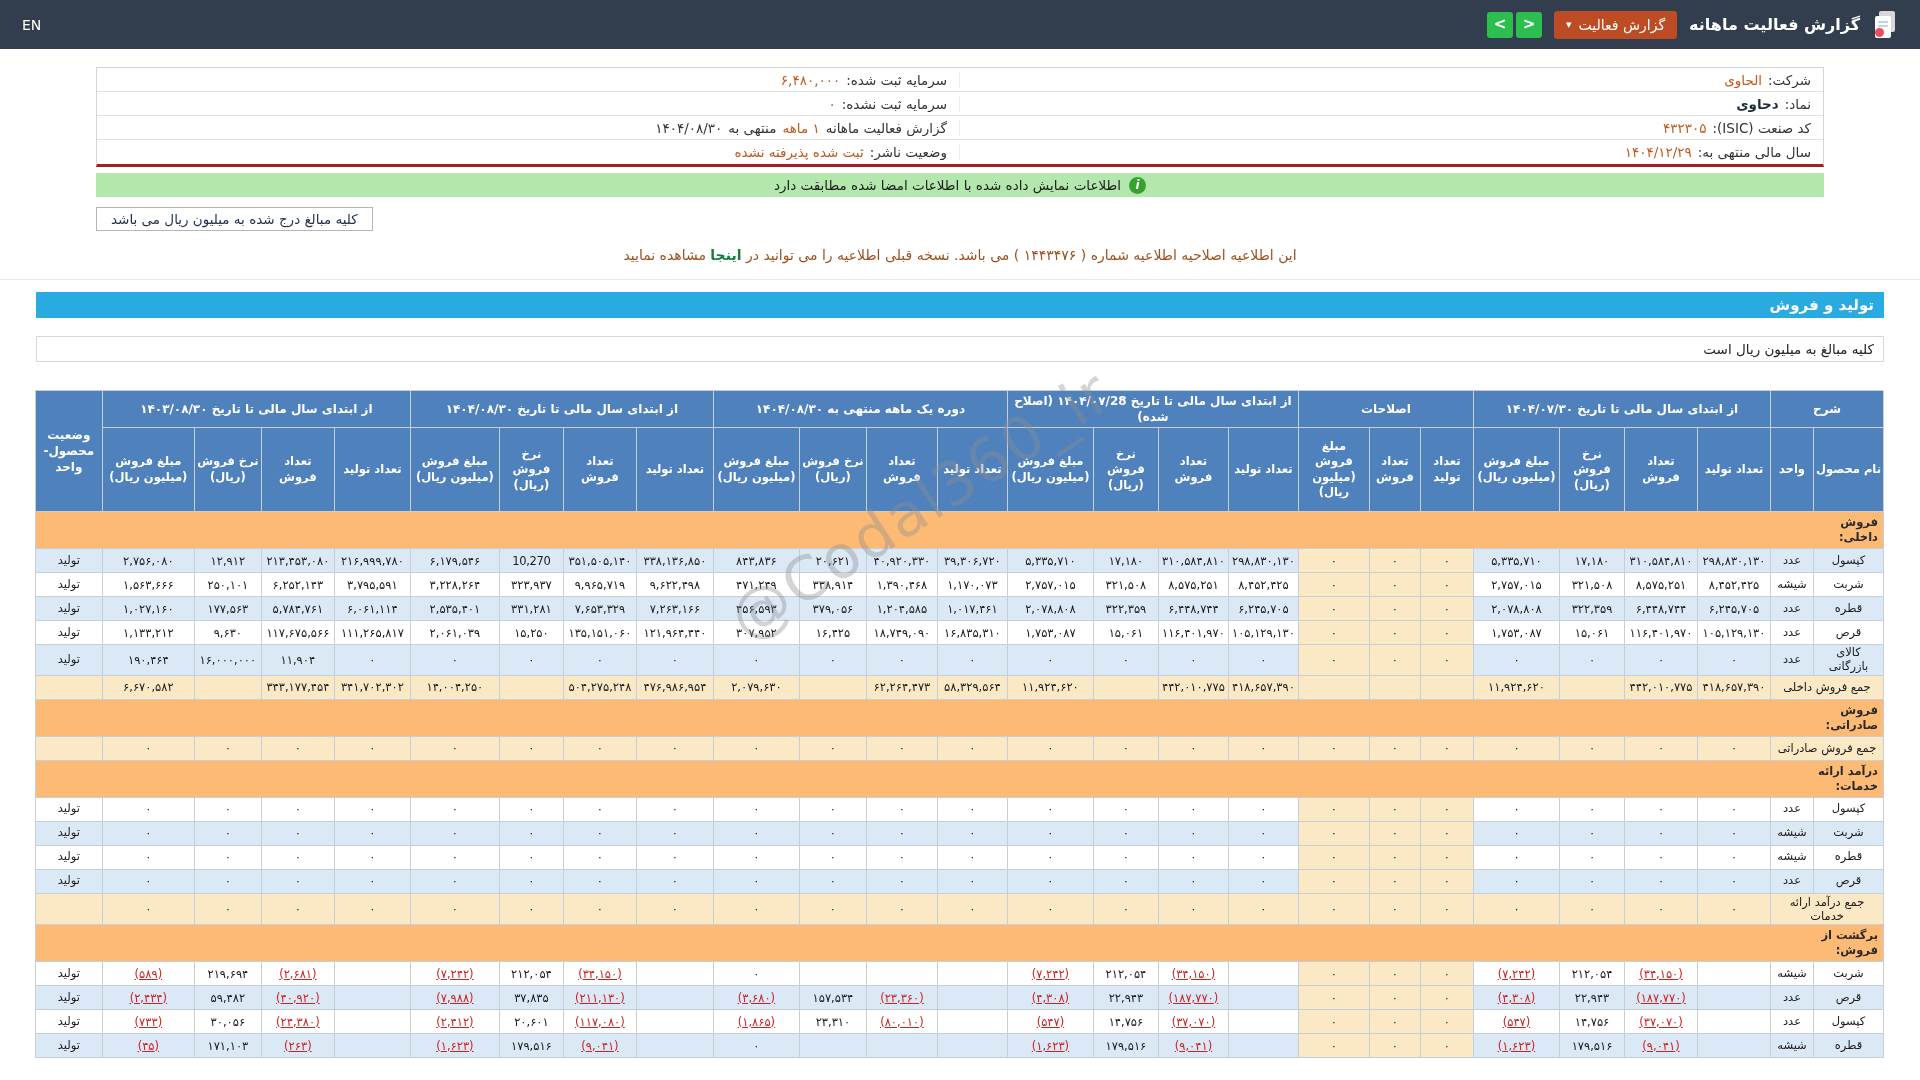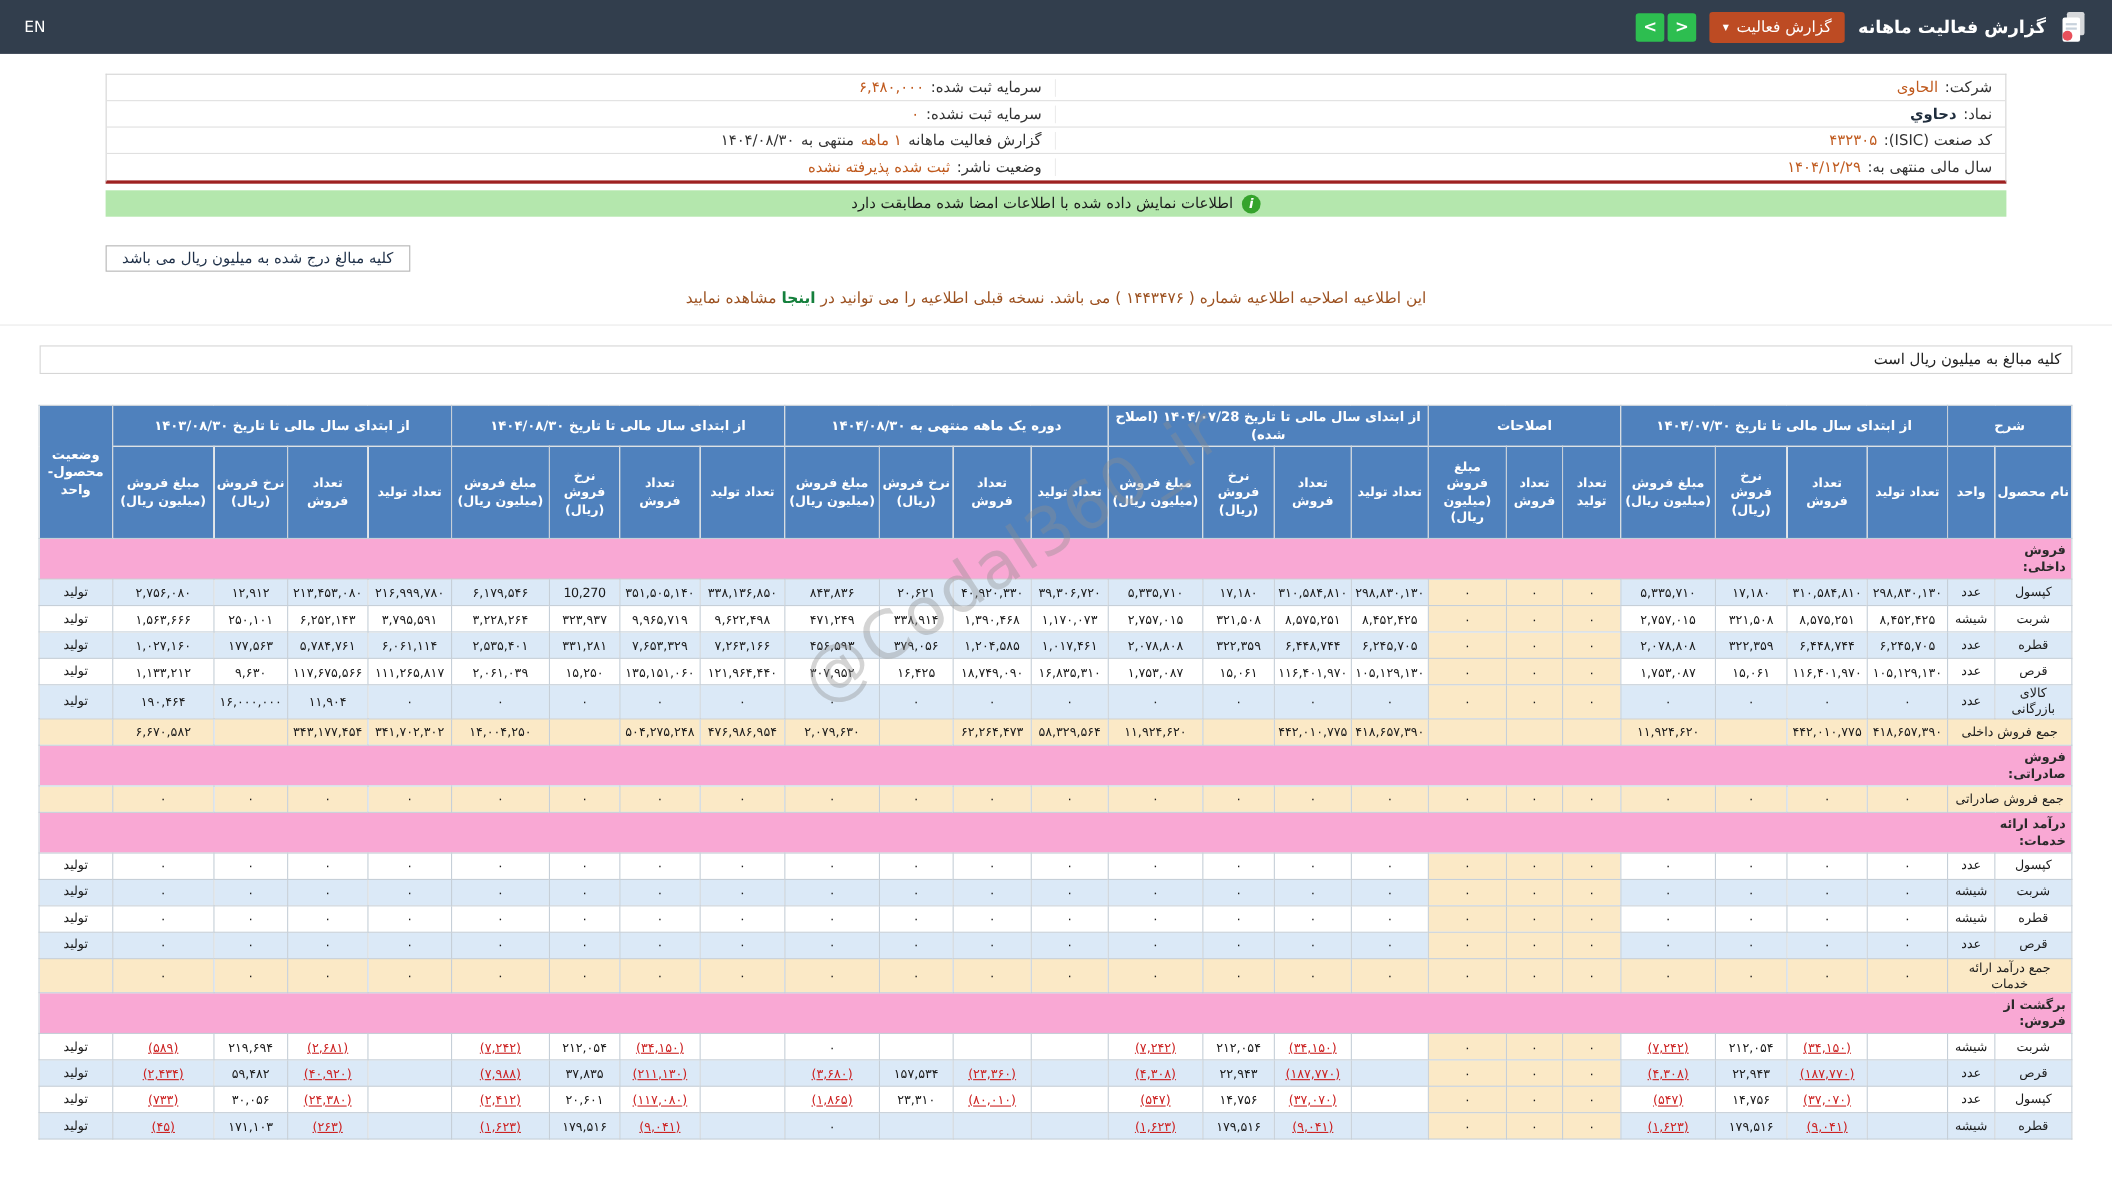--- a/index.html
+++ b/index.html
@@ -31,21 +31,21 @@
   .info-cell.left { border-right:1px solid #ececec; }
   .info-label { color:#333; }
   .info-value { color:#c05a1e; }
   .info-value.dark { color:#1f2d3d; font-weight:bold; }
   
   .signed-bar { margin-top:6px; background:#b4e7ad; height:24px; display:flex; align-items:center;
     justify-content:center; gap:8px; font-size:13.5px; color:#1c1c1c; }
   .info-icon { width:17px; height:17px; border-radius:50%; background:#35a32c; color:#fff; font-size:12px;
     font-weight:bold; font-style:italic; display:flex; align-items:center; justify-content:center; flex:0 0 auto; }
   
-  .unit-box { width:max-content; margin:26px auto 0 0; border:1px solid #b5b5b5; background:#fff;
+  .unit-box { width:max-content; margin:10px auto 0 0; border:1px solid #b5b5b5; background:#fff;
     padding:3px 14px; font-size:13.5px; color:#1f3048; }
   
   .amend { margin-top:16px; text-align:center; color:#9c5120; font-size:14px; }
   .amend a { color:#15803d; text-decoration:none; font-weight:bold; cursor:pointer; }
   .divider { margin-top:16px; border-top:1px solid #e9e9e9; }
   
   .main { padding:0 36px; }
   .section-bar { margin-top:12px; background:#29abe2; color:#fff; font-weight:bold; font-size:15px; padding:4px 10px; }
   .note-row { margin-top:18px; border:1px solid #d6d6d6; background:#fff; font-size:13.5px; padding:4px 9px; color:#222; }
   
@@ -54,21 +54,21 @@
   thead th { background:#4f81bd; color:#fff; font-weight:bold; border:1px solid #86a7cf; line-height:1.35; padding:2px 2px; }
   thead tr:first-child th { height:30px; font-size:12px; }
   thead tr.subhead th { height:84px; font-size:11.5px; vertical-align:middle; }
   tbody td { font-size:11.5px; padding:1px 2px; text-align:center; white-space:nowrap; height:24px; color:#1a1a1a; }
   tbody td.num { letter-spacing:-0.3px; }
   tr.blue td { background:#dbe9f7; }
   tr.white td { background:#ffffff; }
   td.adj { background:#fbe9c6 !important; }
   tr.total td { background:#fbe9c6; }
   tr.total td.name { text-align:center; white-space:normal; line-height:1.25; }
-  tr.section td { background:#f9a8d4; text-align:right; padding:3px 5px;margin-top:12px; }
+  tr.section td { background:#fdba74; text-align:right; padding:3px 5px;margin-top:12px; }
   .seclabel { display:inline-block; max-width:76px; font-weight:bold; font-size:11.5px; color:#2a2a2a;
     white-space:normal; line-height:1.3; text-align:right; }
   td.name, td.unit, td.status { white-space:normal; line-height:1.2; }
   td.neg { color:#cc2222;text-decoration:underline; }
   
   .watermark { position:absolute; left:700px; top:470px; transform:rotate(-33deg); transform-origin:center;
     font-size:60px; color:#8f8f8f; opacity:0.38; z-index:9; pointer-events:none; direction:ltr; letter-spacing:2px; }
 </style>
 </head>
 <body>
@@ -153,20 +153,21 @@
   <div class="amend">
     <span>این اطلاعیه اصلاحیه اطلاعیه شماره ( ۱۴۴۳۴۷۶ ) می باشد. نسخه قبلی اطلاعیه را می توانید در</span>
     <a>اینجا</a>
     <span>مشاهده نمایید</span>
   </div>
 </div>
 
 <div class="divider"></div>
 
 <div class="main">
+  <div class="section-bar">تولید و فروش</div>
   <div class="note-row">کلیه مبالغ به میلیون ریال است</div>
 
   <table class="data" id="ptable">
     <colgroup>
       <col style="width:70px">
         <col style="width:43px">
       <col style="width:73px">
         <col style="width:73px">
         <col style="width:65px">
         <col style="width:86px">

